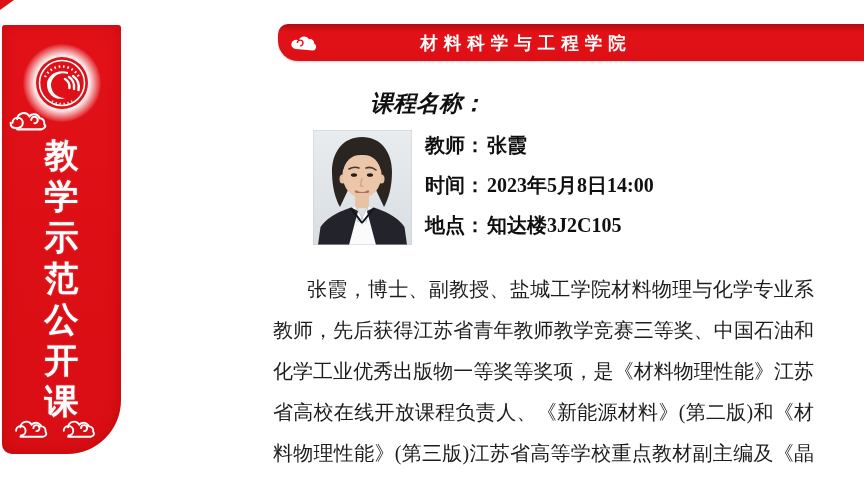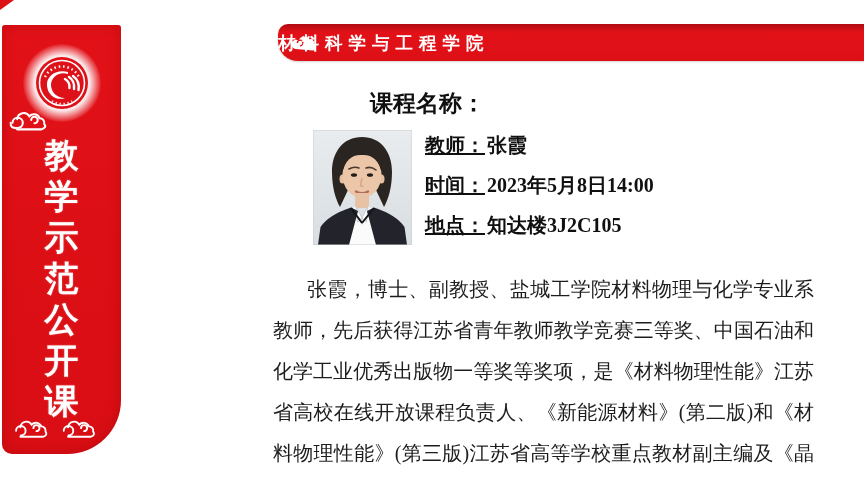--- a/index.html
+++ b/index.html
@@ -24,32 +24,32 @@
                 color:#fff;font-weight:bold;font-size:34px;line-height:41px;
                 text-shadow:0 0 2px rgba(255,255,255,.35);}
   .cloud-bottom{margin-top:-6px;}
 
   
   .bar{position:absolute;left:278px;top:24px;width:586px;height:37px;
        background:linear-gradient(180deg,#ad0c11 0%,#e21118 22%,#dd1016 100%);
        border-radius:10px 0 0 20px;display:flex;align-items:center;
        box-shadow:0 1px 2px rgba(0,0,0,.18);}
   .bar-cloud{margin-left:10px;flex:0 0 auto;}
-  .bar-title{position:absolute;left:0;right:90px;text-align:left;color:#ffffff;
+  .bar-title{position:absolute;left:0;right:90px;text-align:center;color:#ffffff;
              font-family:"Liberation Sans","DejaVu Sans",sans-serif;
              font-weight:bold;font-size:17.5px;letter-spacing:6px;}
 
   
   .course-name{position:absolute;left:370px;top:88px;font-size:23px;font-weight:bold;color:#101010;
-               display:flex;align-items:baseline;}
+               display:flex;align-items:baseline;font-style:italic;}
   .course-name .val{margin-left:22px;}
   .photo{position:absolute;left:313px;top:130px;width:99px;height:115px;}
   .fields{position:absolute;left:425px;top:132px;font-size:20px;font-weight:bold;color:#101010;}
   .fields .row{height:24px;margin-bottom:16px;display:flex;}
-  .fields .lbl{display:inline-block;width:62px;text-decoration:underline;}
+  .fields .lbl{display:inline-block;width:62px;}
 
   
   .bio{position:absolute;left:273px;top:269px;width:541px;margin:0;
        font-size:20px;line-height:41px;text-align:justify;text-indent:34px;color:#1d1d1d;}
 </style>
 </head>
 <body>
 
 <div class="page">
 

